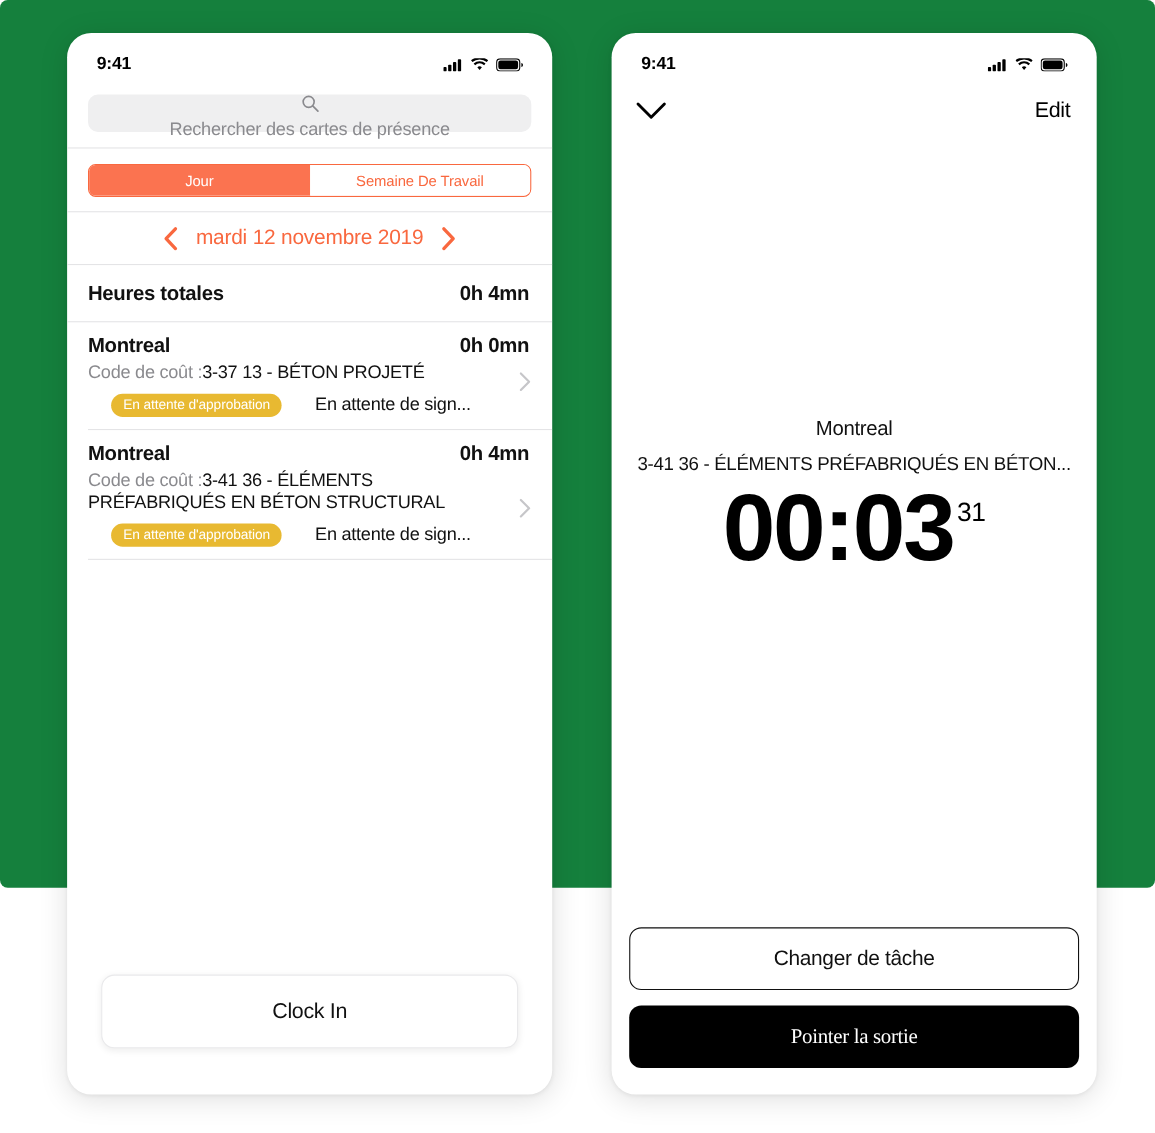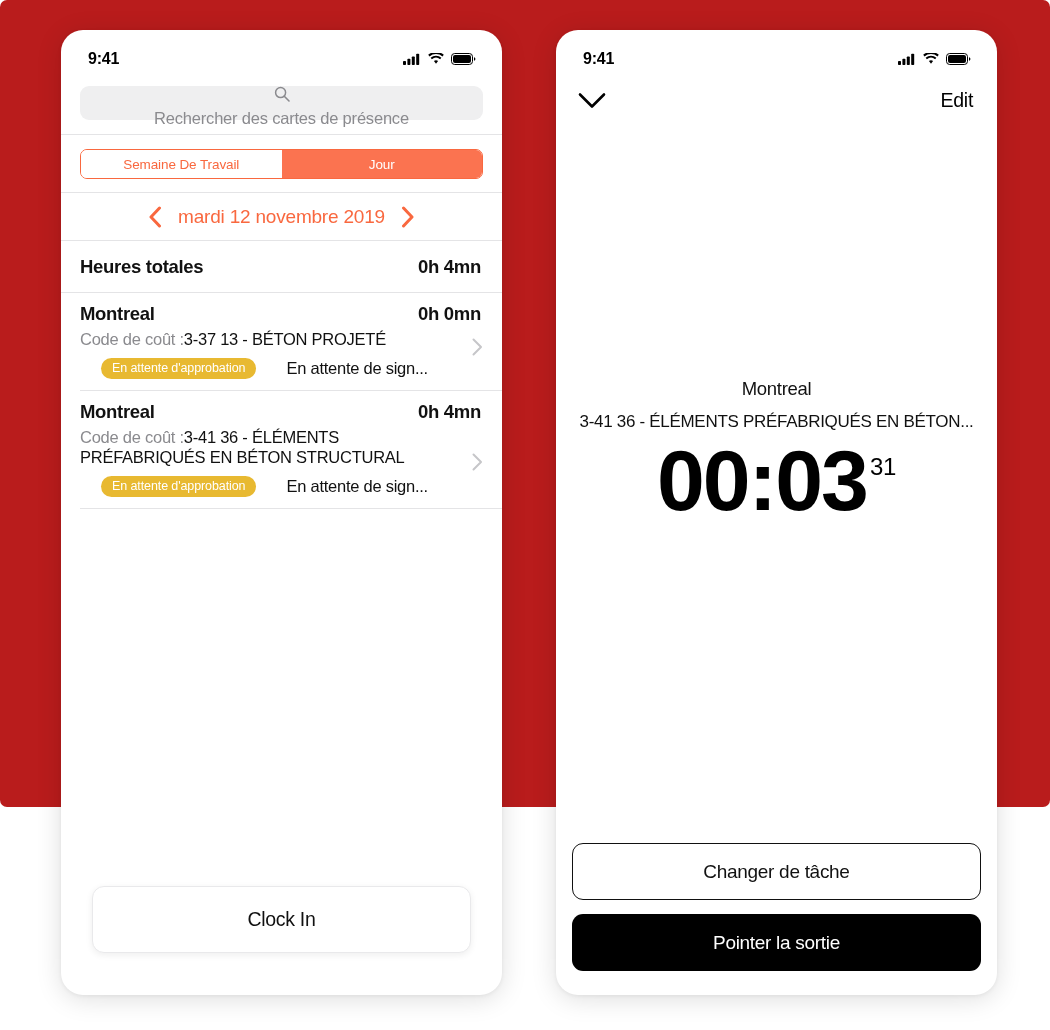--- a/index.html
+++ b/index.html
@@ -10,21 +10,21 @@
     background: #ffffff;
     font-family: "Liberation Sans", sans-serif;
     -webkit-font-smoothing: antialiased;
     overflow: hidden;
   }
 
   #stage {
     position: relative;
     width: 1050px;
     height: 807px;
-    background: #b91c1c;
+    background: #15803d;
     border-radius: 7px;
   }
 
   
   .phone {
     position: absolute;
     background: #ffffff;
     border-radius: 22px;
     box-shadow: 0 4px 26px rgba(0,0,0,0.13), 0 1px 4px rgba(0,0,0,0.06);
     overflow: hidden;
@@ -296,20 +296,21 @@
     height: 57px;
     background: #000000;
     border-radius: 11px;
     display: flex;
     align-items: center;
     justify-content: center;
     font-size: 19px;
     color: #ffffff;
     letter-spacing: -0.3px;
     cursor: pointer;
+    font-family: Liberation Serif, serif;
   }
 </style>
 </head>
 <body>
 
 <div id="stage">
 
   <div class="phone" id="phone-left">
 
     <div class="statusbar">
@@ -350,22 +351,22 @@
             </svg>
         </span>
         <span class="search-placeholder">Rechercher des cartes de présence</span>
       </div>
     </div>
 
     <div class="hairline"></div>
 
     <div class="seg-wrap">
       <div class="segmented">
+        <div class="seg active">Jour</div>
         <div class="seg inactive">Semaine De Travail</div>
-        <div class="seg active">Jour</div>
       </div>
     </div>
 
     <div class="hairline"></div>
 
     <div class="datebar">
       <span class="date-arrow">
         <svg width="14" height="22" viewBox="0 0 14 22">
             <path d="M11.5 2L3 11l8.5 9" fill="none" stroke="#F9683F" stroke-width="3" stroke-linecap="round" stroke-linejoin="round"></path>
           </svg>

